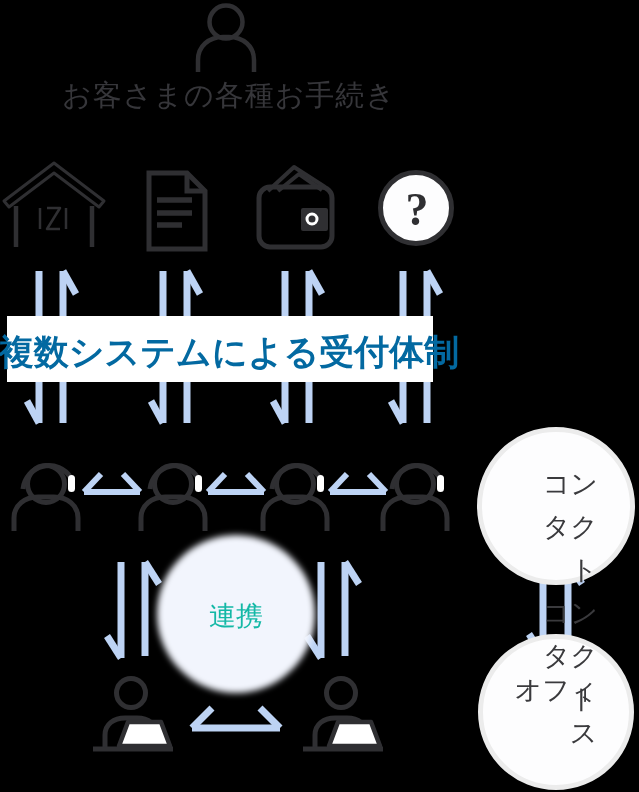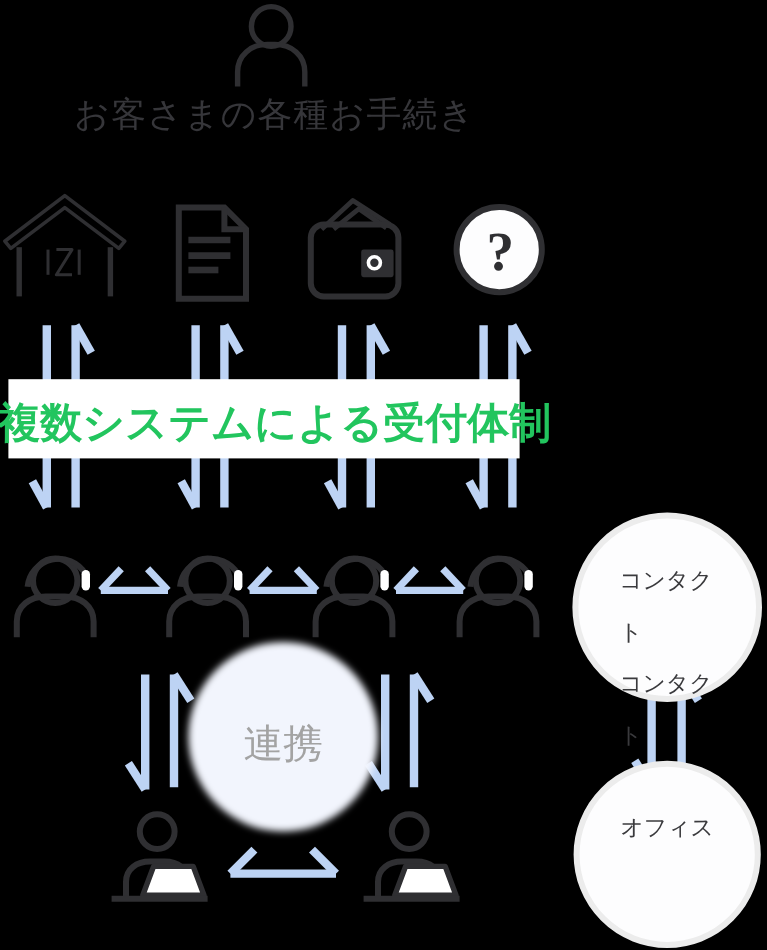--- a/index.html
+++ b/index.html
@@ -4,27 +4,27 @@
 <style>
   html,body{margin:0;padding:0;background:#000;}
   #canvas{
     position:relative;width:639px;height:792px;background:#000;overflow:hidden;
     font-family:Liberation Serif, serif;
   }
   .abs{position:absolute;}
   .label{color:#333538;white-space:nowrap;}
   .center-x{transform:translateX(-50%);}
   .banner{background:#ffffff;z-index:2;}
-  .banner-text{z-index:3;font-size:35px;font-weight:600;color:#22c55e;letter-spacing:0px;}
+  .banner-text{z-index:3;font-size:35px;font-weight:600;color:#0369a1;letter-spacing:0px;}
   .header-text{font-size:29px;letter-spacing:1px;color:#36363a;}
   .qmark{font-size:46px;font-weight:bold;color:#2f2f32;z-index:2;}
   .linkage-bg{width:158px;height:158px;border-radius:50%;background:#f2f5fd;filter:blur(3px);z-index:2;}
-  .linkage-text{font-size:33px;color:#a3a3a3;z-index:3;}
+  .linkage-text{font-size:27px;color:#14b8a6;z-index:3;}
   .node-circle{box-sizing:border-box;background:#fdfdfe;border:5px solid #ececec;border-radius:50%;z-index:2;}
-  .node-label{z-index:3;font-size:19px;line-height:43px;color:#3a3a3d;text-align:left;}
+  .node-label{z-index:3;font-size:27px;line-height:43px;color:#3a3a3d;text-align:right;}
   svg{display:block;overflow:visible;}
 </style>
 </head>
 <body>
 
 <div id="canvas">
 
   <svg class="abs" style="left:195px;top:2px;" width="62" height="72" viewBox="0 0 62 72">
     <g fill="none" stroke="#2f2f32" stroke-width="4.5" stroke-linejoin="round">
       <circle cx="31" cy="20" r="16.5"></circle>

